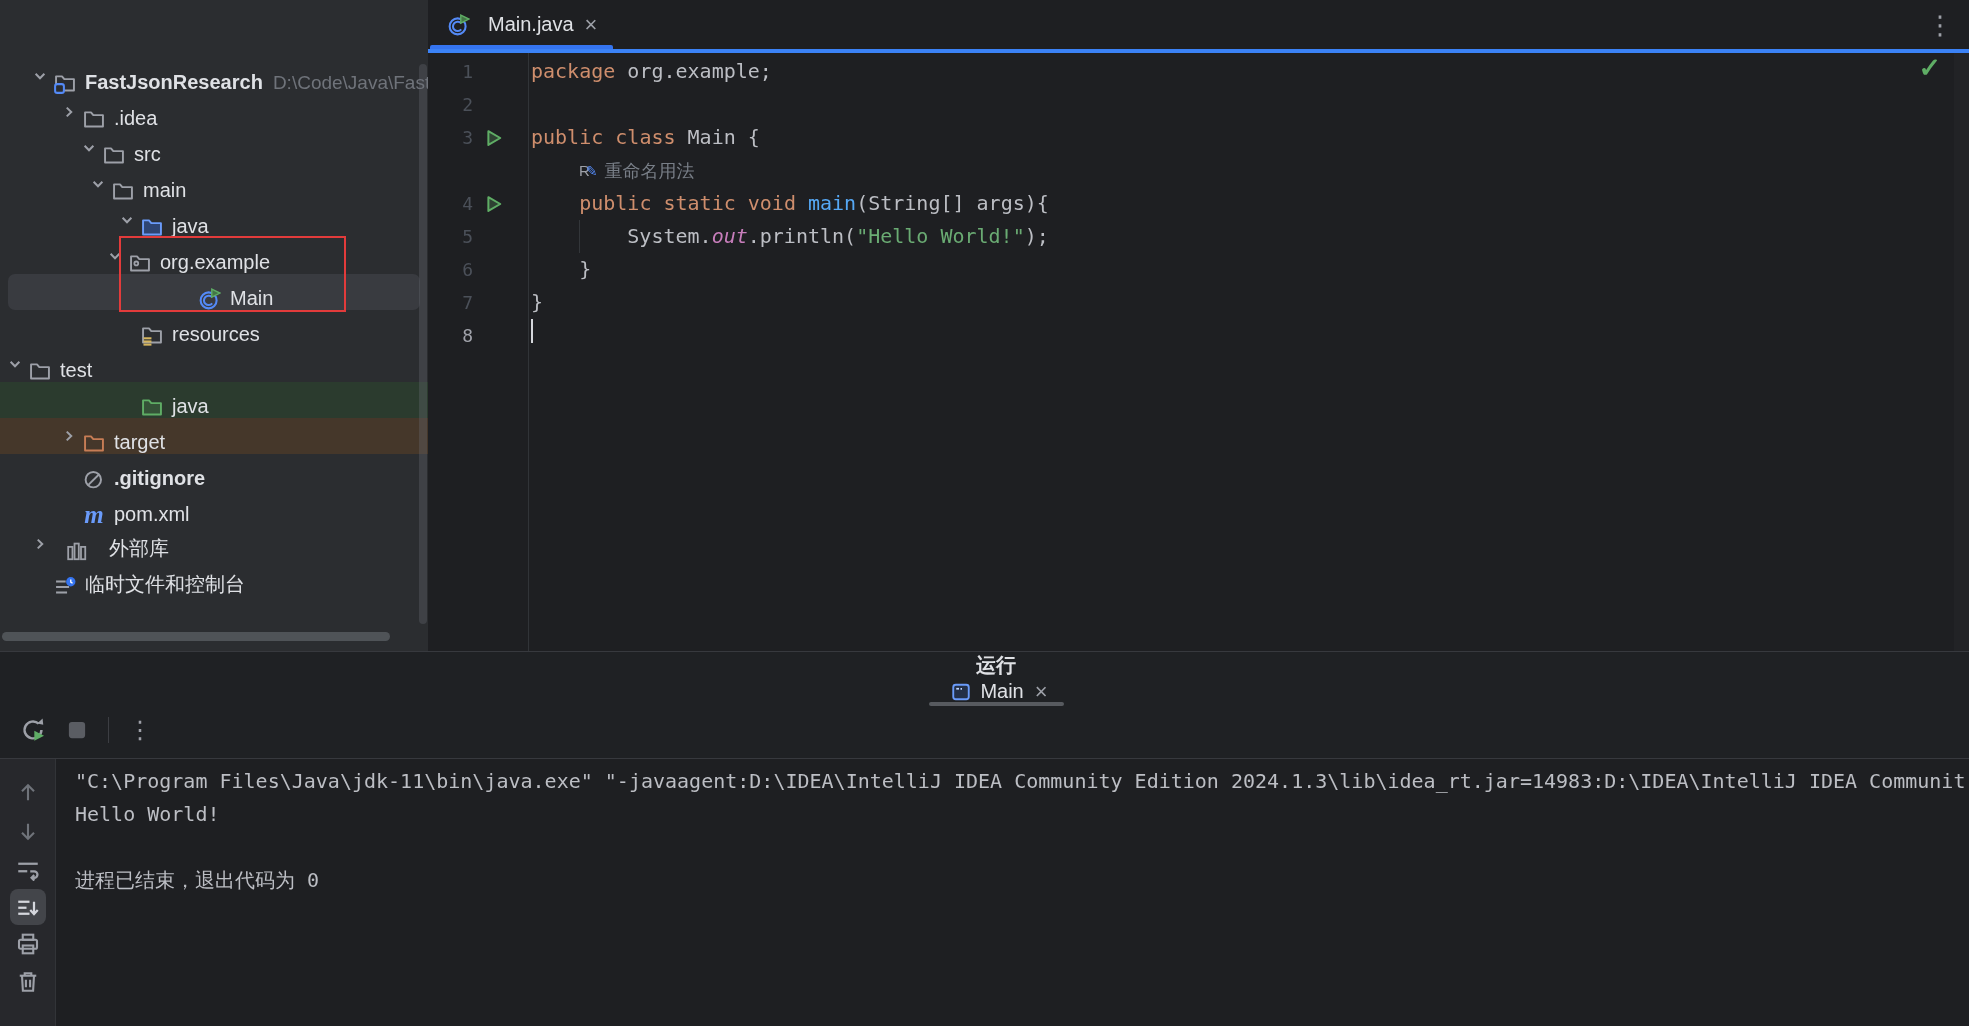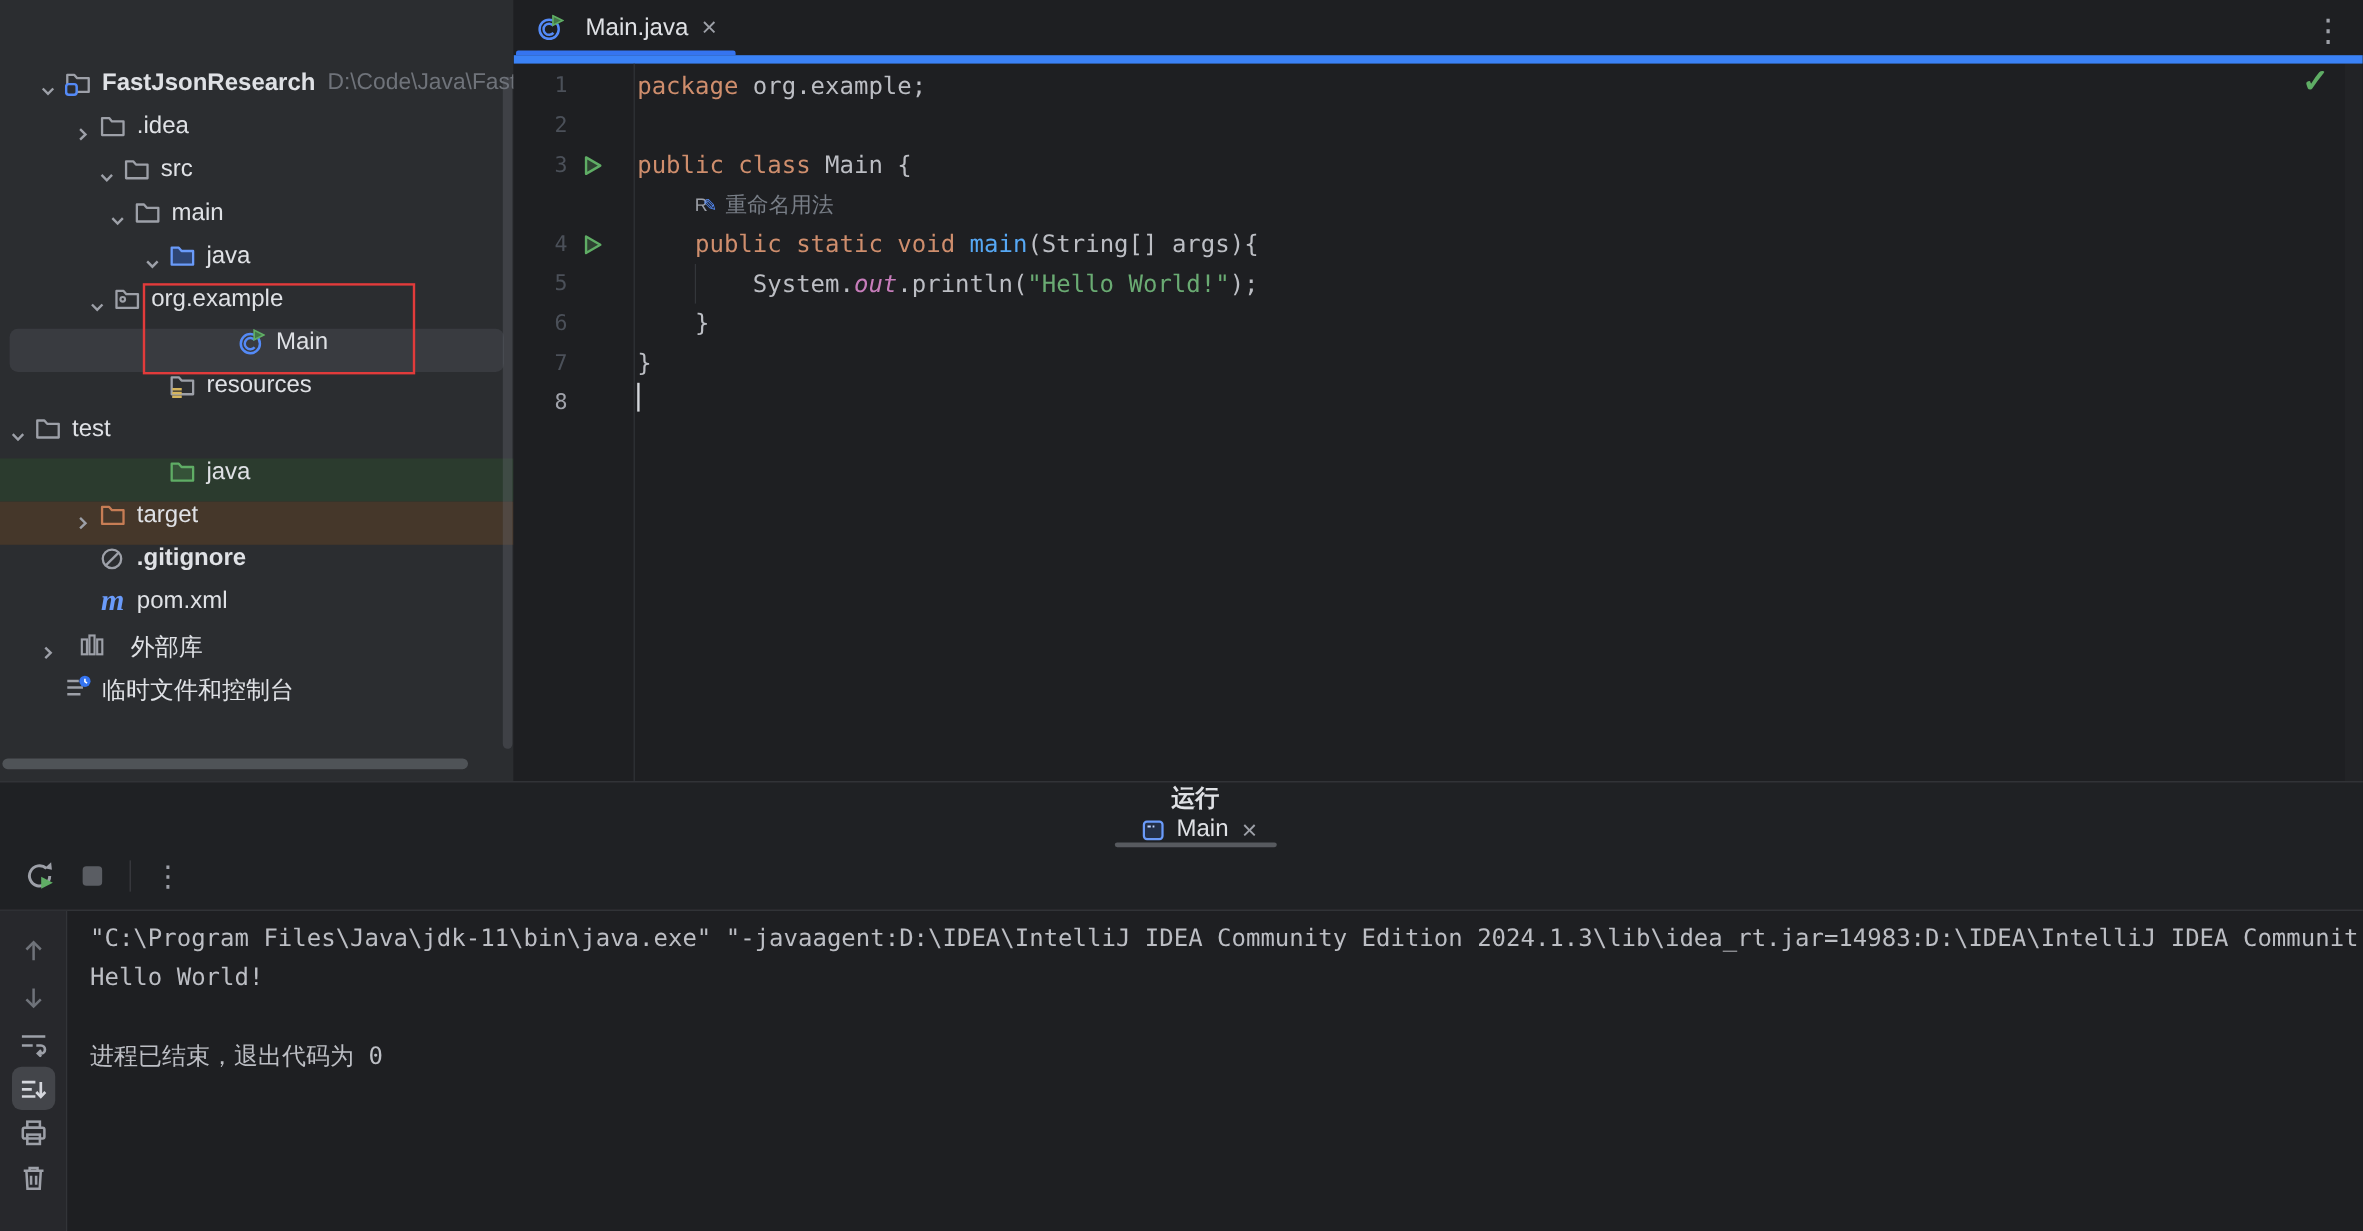--- a/index.html
+++ b/index.html
@@ -13,35 +13,35 @@
   html,body{margin:0;padding:0;}
   body{
     width:1969px;height:1026px;overflow:hidden;position:relative;
     background:var(--editor_bg);color:var(--text);
     font-family:"Liberation Sans",sans-serif;
   }
   
   #project-panel{position:absolute;left:0;top:0;width:428px;height:651px;background:var(--panel_bg);overflow:hidden;}
   #pp-header{height:50px;display:flex;align-items:center;padding-left:16px;gap:4px;font-weight:bold;font-size:21px;}
   #tree{position:absolute;top:58px;left:0;right:0;}
-  .trow{height:36px;display:flex;align-items:flex-start;position:relative;font-size:20px;color:var(--text);cursor:default;}
+  .trow{height:36px;display:flex;align-items:flex-end;position:relative;font-size:20px;color:var(--text);cursor:default;}
   .trow.bold .tlabel{font-weight:bold;}
   .trow.selected::before{content:"";position:absolute;left:8px;right:8px;top:0;bottom:0;background:var(--selection);border-radius:7px;}
   .trow.test-root{background:var(--test_root_bg);}
   .trow.excluded{background:var(--excluded_bg);}
   .chev{width:29px;height:36px;flex:none;display:flex;align-items:center;justify-content:center;position:relative;z-index:1;}
   .ticon{width:22px;height:22px;flex:none;display:flex;align-items:center;justify-content:center;margin-right:9px;position:relative;z-index:1;}
   .tlabel{position:relative;z-index:1;white-space:nowrap;}
   .tpath{color:var(--dim_text);margin-left:10px;white-space:nowrap;font-size:19px;font-weight:normal;}
   #red-box{position:absolute;left:119px;top:236px;width:227px;height:76px;border:2px solid var(--annotation_red);z-index:6;pointer-events:none;}
   #pp-hscroll{position:absolute;left:2px;top:632px;width:388px;height:9px;background:rgba(110,114,121,.55);border-radius:5px;}
   #pp-vscroll{position:absolute;left:419px;top:64px;width:8px;height:560px;background:rgba(110,114,121,.30);border-radius:4px;}
   
   #editor{position:absolute;left:428px;top:0;right:0;height:651px;background:var(--editor_bg);overflow:hidden;}
-  #tabbar{position:relative;height:53px;border-bottom:7px solid #3b82f6;display:flex;align-items:center;}
+  #tabbar{position:relative;height:53px;border-bottom:4px solid #3b82f6;display:flex;align-items:center;}
   .etab{position:relative;height:100%;display:flex;align-items:center;gap:9px;padding:0 16px 0 18px;margin-left:2px;font-size:20px;color:var(--text);}
   .etab::after{content:"";position:absolute;left:0;right:0;bottom:0;height:4px;background:var(--accent);border-radius:2px 2px 0 0;}
   .tab-close{color:#9da0a8;font-size:22px;line-height:1;margin-left:2px;}
   #editor-kebab{position:absolute;right:16px;top:10px;font-size:26px;color:#9da0a8;}
   #gutter-sep{position:absolute;left:100px;top:53px;bottom:0;width:1px;background:#313438;}
   #code-lines{position:absolute;top:55px;left:0;right:0;font-family:"DejaVu Sans Mono",monospace;font-size:20px;line-height:33px;}
   .cline{height:33px;display:flex;white-space:pre;align-items:center;}
   .lnum{width:45px;text-align:right;color:var(--line_number);font-size:18px;flex:none;font-family:"DejaVu Sans Mono",monospace;}
   .lnum.cur{color:#a1a3ab;}
   .runslot{width:55px;flex:none;display:flex;align-items:center;padding-left:11px;}
@@ -139,21 +139,21 @@
             <polyline points="4.5,6.2 8,9.8 11.5,6.2" fill="none" stroke="#9da0a8" stroke-width="1.6"></polyline>
           </svg>
         </span>
         <span class="ticon">
           <svg width="22" height="22" viewBox="0 0 16 16">
             <path d="M1.5 3.2h4.3l1.7 2h7v8.3H1.5z" fill="rgba(53,116,240,0.35)" stroke="#6a9bfa" stroke-width="1.4" stroke-linejoin="round"></path>
           </svg>
         </span>
         <span class="tlabel">java</span>
       </div>
-      <div class="trow" style="padding-left: 66px;">
+      <div class="trow" style="padding-left: 100px;">
         <span class="chev">
           <svg width="20" height="20" viewBox="0 0 16 16">
             <polyline points="4.5,6.2 8,9.8 11.5,6.2" fill="none" stroke="#9da0a8" stroke-width="1.6"></polyline>
           </svg>
         </span>
         <span class="ticon">
           <svg width="22" height="22" viewBox="0 0 16 16">
             <path d="M1.5 3.2h4.3l1.7 2h7v8.3H1.5z" fill="none" stroke="#9da0a8" stroke-width="1.4" stroke-linejoin="round"></path>
             <circle cx="5.3" cy="8.3" r="1.4" fill="none" stroke="#9da0a8" stroke-width="1.3"></circle>
           </svg>

